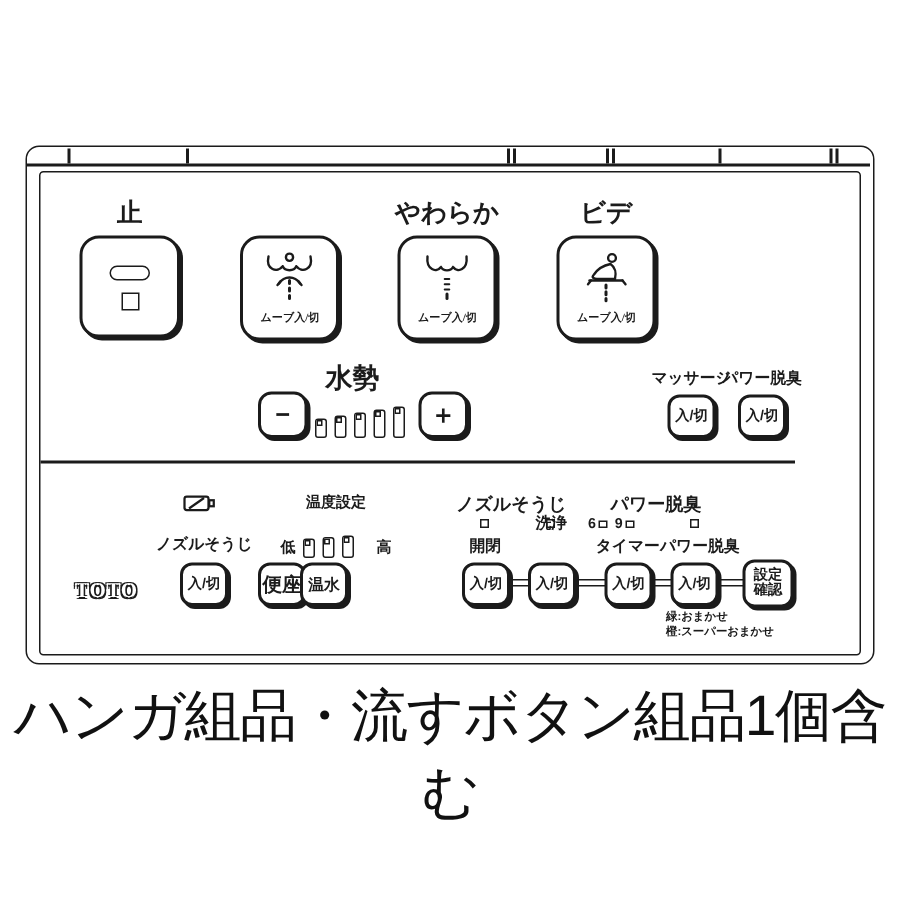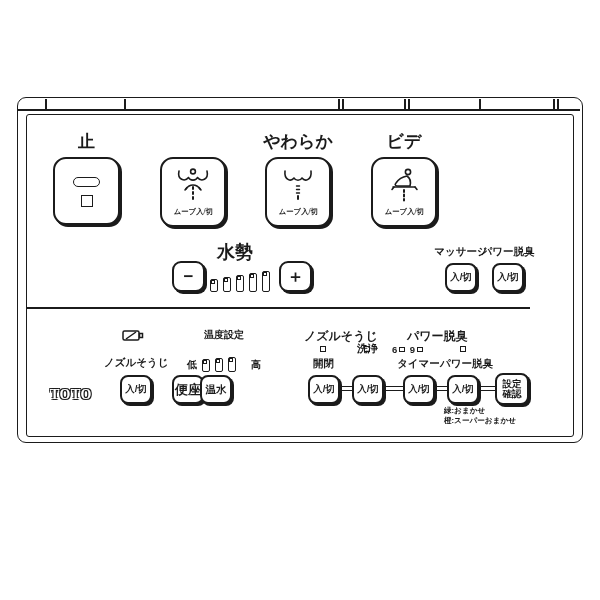--- a/index.html
+++ b/index.html
@@ -213,13 +213,14 @@
   <div class="abs btn btn-confirm" style="left:495px;top:373px">
     <span>設定</span>
     <span>確認</span>
   </div>
 
   <div class="abs notes" style="left:444px;top:406px">
     <div>緑:おまかせ</div>
     <div>橙:スーパーおまかせ</div>
   </div>
 
+  <div id="caption" class="abs">ハンガ組品・流すボタン組品1個含む</div>
 </div>
 
 </body></html>

